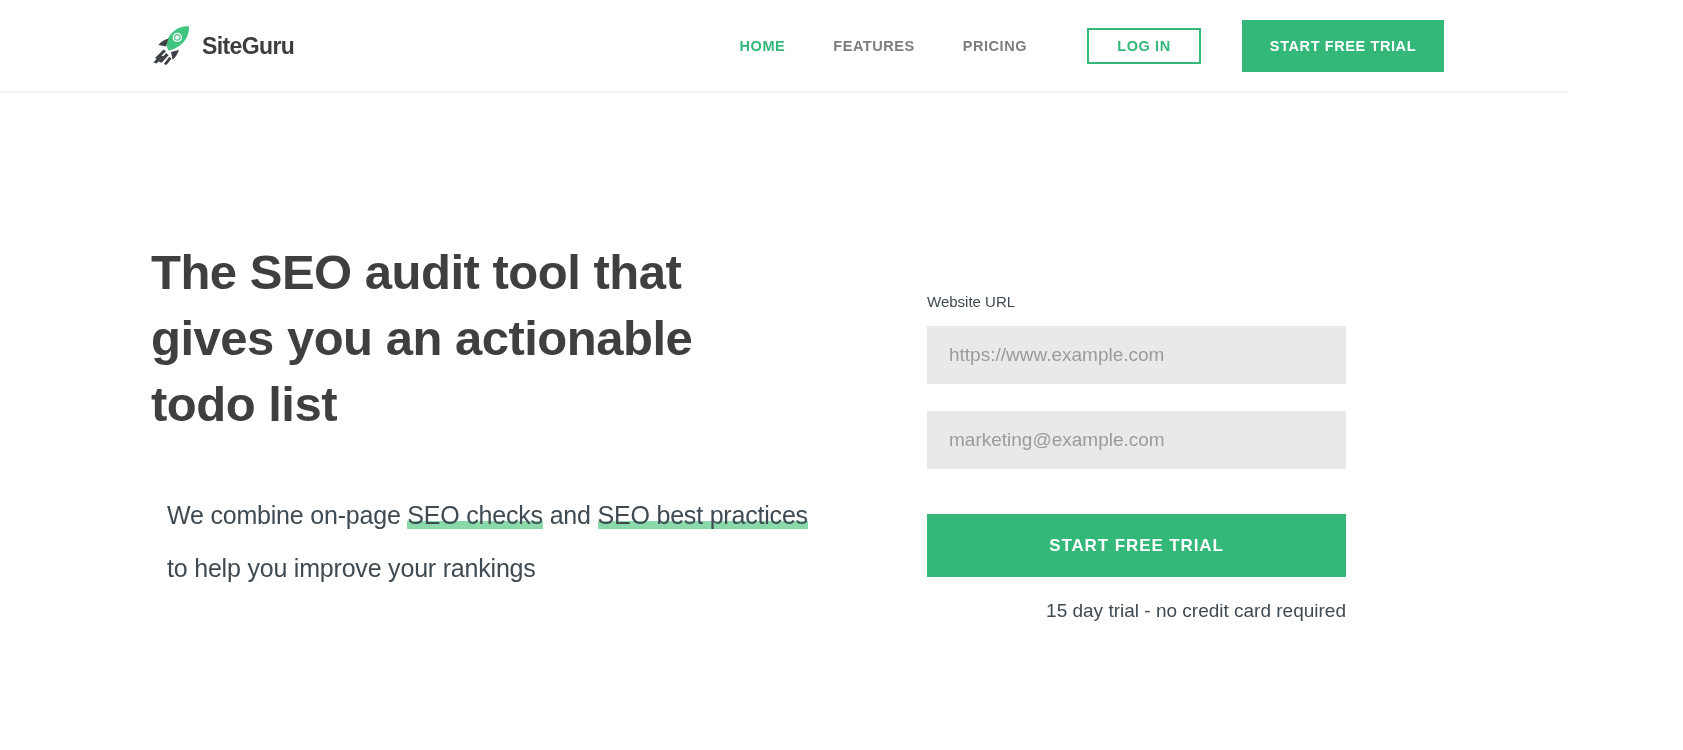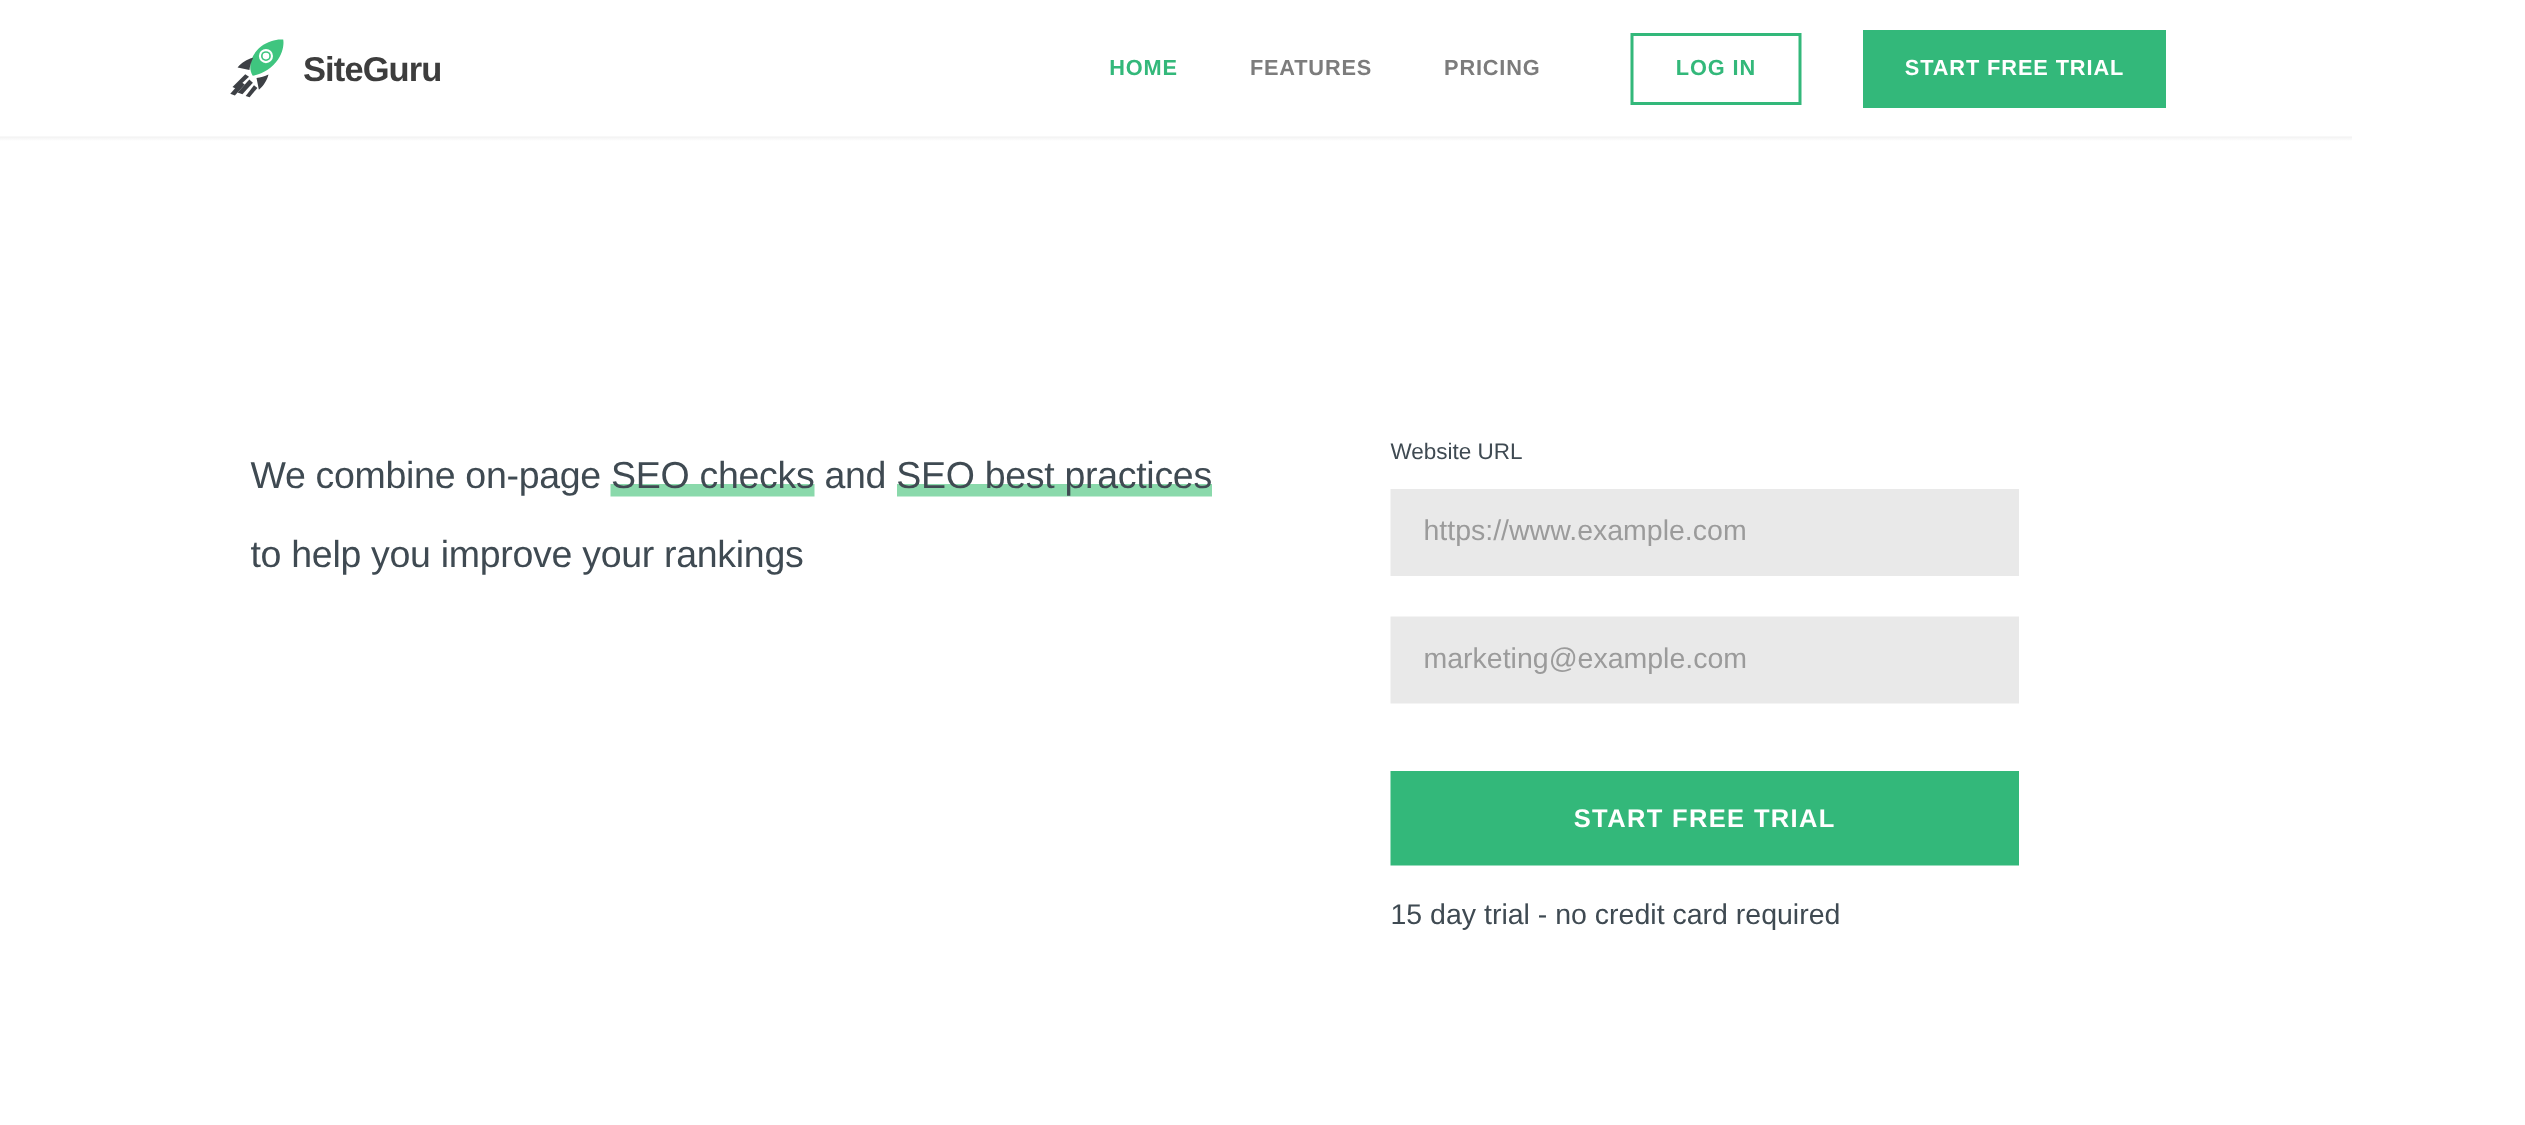--- a/index.html
+++ b/index.html
@@ -100,21 +100,21 @@
   }
   .nav-link.active {
     color: #33b87a;
   }
   .btn-login {
     display: flex;
     align-items: center;
     justify-content: center;
     box-sizing: border-box;
     width: 114px;
-    height: 48px;
+    height: 36px;
     margin-left: 30px;
     border: 2px solid #33b87a;
     background: #ffffff;
     color: #33b87a;
     font-size: 14.5px;
     font-weight: bold;
     letter-spacing: 0.6px;
     text-transform: uppercase;
     text-decoration: none;
     white-space: nowrap;
@@ -234,21 +234,21 @@
     font-weight: bold;
     letter-spacing: 0.9px;
     text-transform: uppercase;
     font-family: "Liberation Sans", sans-serif;
     cursor: pointer;
   }
   .form-note {
     margin: 0;
     padding-top: 21px;
     width: 419px;
-    text-align: left;
+    text-align: right;
     font-size: 19px;
     line-height: 26px;
     color: #3f4a52;
     white-space: nowrap;
   }
 
   
   .gutter {
     position: absolute;
     left: 1568px;
@@ -296,20 +296,21 @@
         <a class="btn-login" href="#">LOG IN</a>
         <a class="btn-trial-nav" href="#">START FREE TRIAL</a>
       </nav>
 
       <div class="header-shadow"></div>
     </div>
 
     <div class="hero">
 
       <div class="hero-copy">
+        <h1 class="hero-title">The SEO audit tool that gives you an actionable todo list</h1>
         <p class="hero-sub"><span>We combine on-page </span><span class="hl">SEO checks</span><span> and </span><span class="hl">SEO best practices</span><span> to help you improve your rankings</span></p>
       </div>
 
       <form class="hero-form">
         <label class="field-label" for="website-url">Website URL</label>
         <input class="field-input" id="website-url" type="text" placeholder="https://www.example.com" style="">
 
         <div class="field-gap"></div>
 
         <input class="field-input" id="email-field" type="text" placeholder="marketing@example.com" style="">

